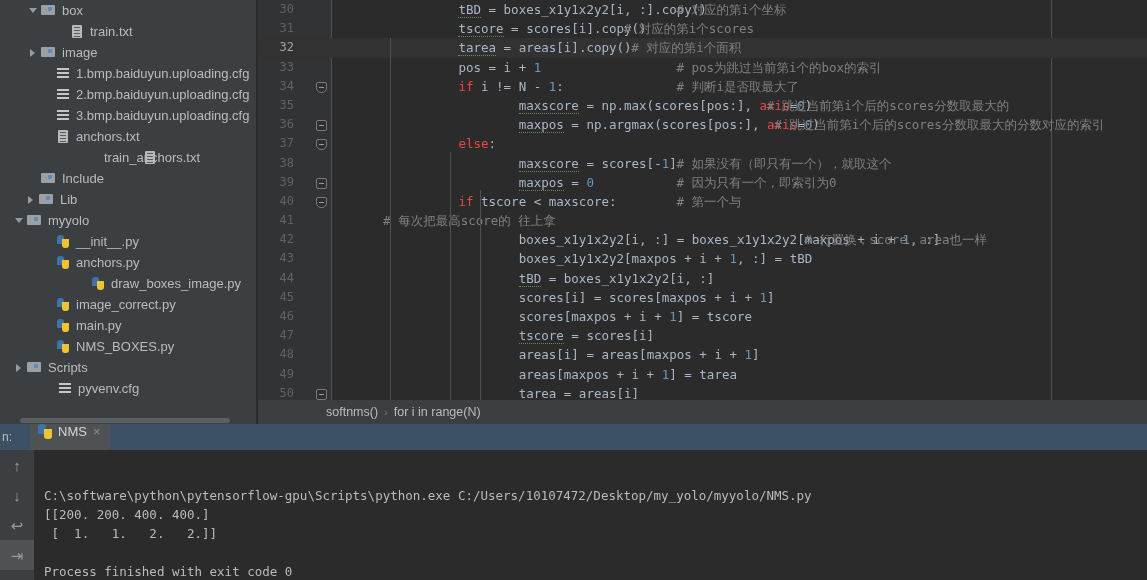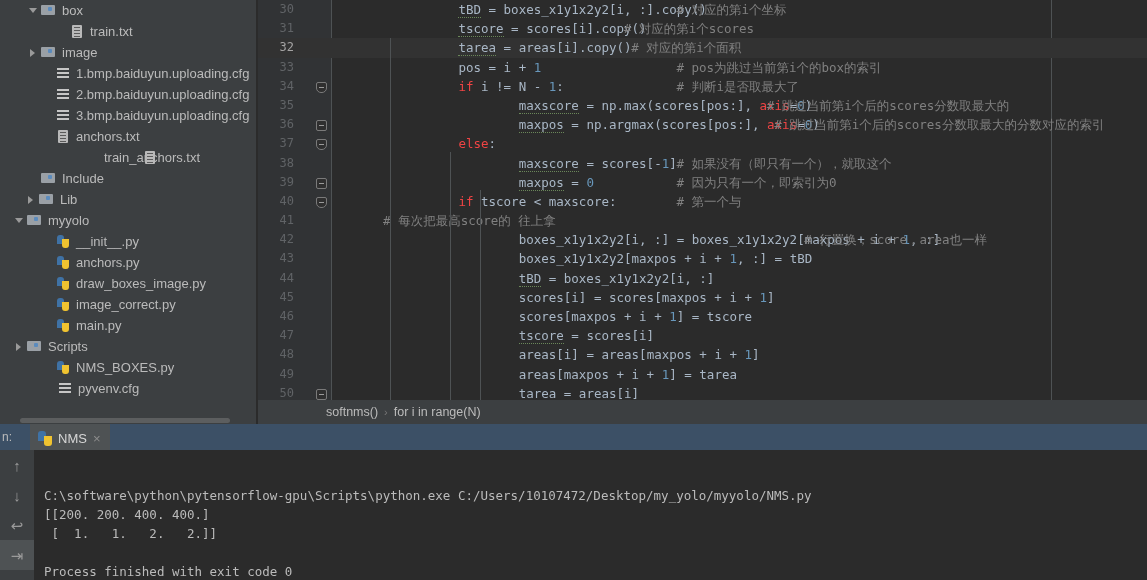--- a/index.html
+++ b/index.html
@@ -143,22 +143,22 @@
   }
   .run-tabbar {
     position: absolute; left: 0; top: 0; width: 1147px; height: 26px;
     background: #3c5066; display: flex; align-items: center;
   }
   .run-label {
     color: #bbbbbb; font-size: 12px; padding-left: 2px; width: 30px;
     overflow: hidden; white-space: nowrap;
   }
   .run-tab {
-    display: flex; align-items: flex-end; gap: 6px; height: 26px;
-    padding: 0 10px 4px 8px; background: #4e5254; color: #d6d6d6; font-size: 13px;
+    display: flex; align-items: flex-start; gap: 6px; height: 26px;
+    padding: 0 10px 13px 8px; background: #4e5254; color: #d6d6d6; font-size: 13px;
   }
   .tab-pyicon { position: relative; width: 14px; height: 15px; }
   .tab-pyicon::before {
     content: ""; position: absolute; left: 0; top: 0; width: 8px; height: 10px;
     background: #3f72a5; border-radius: 3px 3px 0 0;
   }
   .tab-pyicon::after {
     content: ""; position: absolute; left: 6px; top: 5px; width: 8px; height: 10px;
     background: #f0c330; border-radius: 0 0 3px 3px;
   }
@@ -247,44 +247,44 @@
         <div class="tree-row" style="padding-left: 28px;">
           <span class="arrow"></span>
           <span class="ico py"></span>
           <span class="tree-label">__init__.py</span>
         </div>
         <div class="tree-row" style="padding-left: 28px;">
           <span class="arrow"></span>
           <span class="ico py"></span>
           <span class="tree-label">anchors.py</span>
         </div>
-        <div class="tree-row" style="padding-left: 28px;">
+        <div class="tree-row" style="padding-left: 28px; margin-left: 35px;">
           <span class="arrow"></span>
           <span class="ico py"></span>
           <span class="tree-label">draw_boxes_image.py</span>
         </div>
         <div class="tree-row" style="padding-left: 28px;">
           <span class="arrow"></span>
           <span class="ico py"></span>
           <span class="tree-label">image_correct.py</span>
         </div>
         <div class="tree-row" style="padding-left: 28px;">
           <span class="arrow"></span>
           <span class="ico py"></span>
           <span class="tree-label">main.py</span>
+        </div>
+        <div class="tree-row" style="padding-left: 28px;">
+          <span class="arrow"></span>
+          <span class="ico py"></span>
+          <span class="tree-label">NMS_BOXES.py</span>
         </div>
         <div class="tree-row" style="padding-left: 0px;">
           <span class="arrow right"></span>
           <span class="ico folder"></span>
           <span class="tree-label">Scripts</span>
-        </div>
-        <div class="tree-row" style="padding-left: 28px;">
-          <span class="arrow"></span>
-          <span class="ico py"></span>
-          <span class="tree-label">NMS_BOXES.py</span>
         </div>
         <div class="tree-row" style="padding-left: 30px;">
           <span class="arrow"></span>
           <span class="ico cfg"></span>
           <span class="tree-label">pyvenv.cfg</span>
         </div>
       </div>
     <div class="tree-scroll-v"></div>
     <div class="tree-scroll-h"></div>
   </div>

